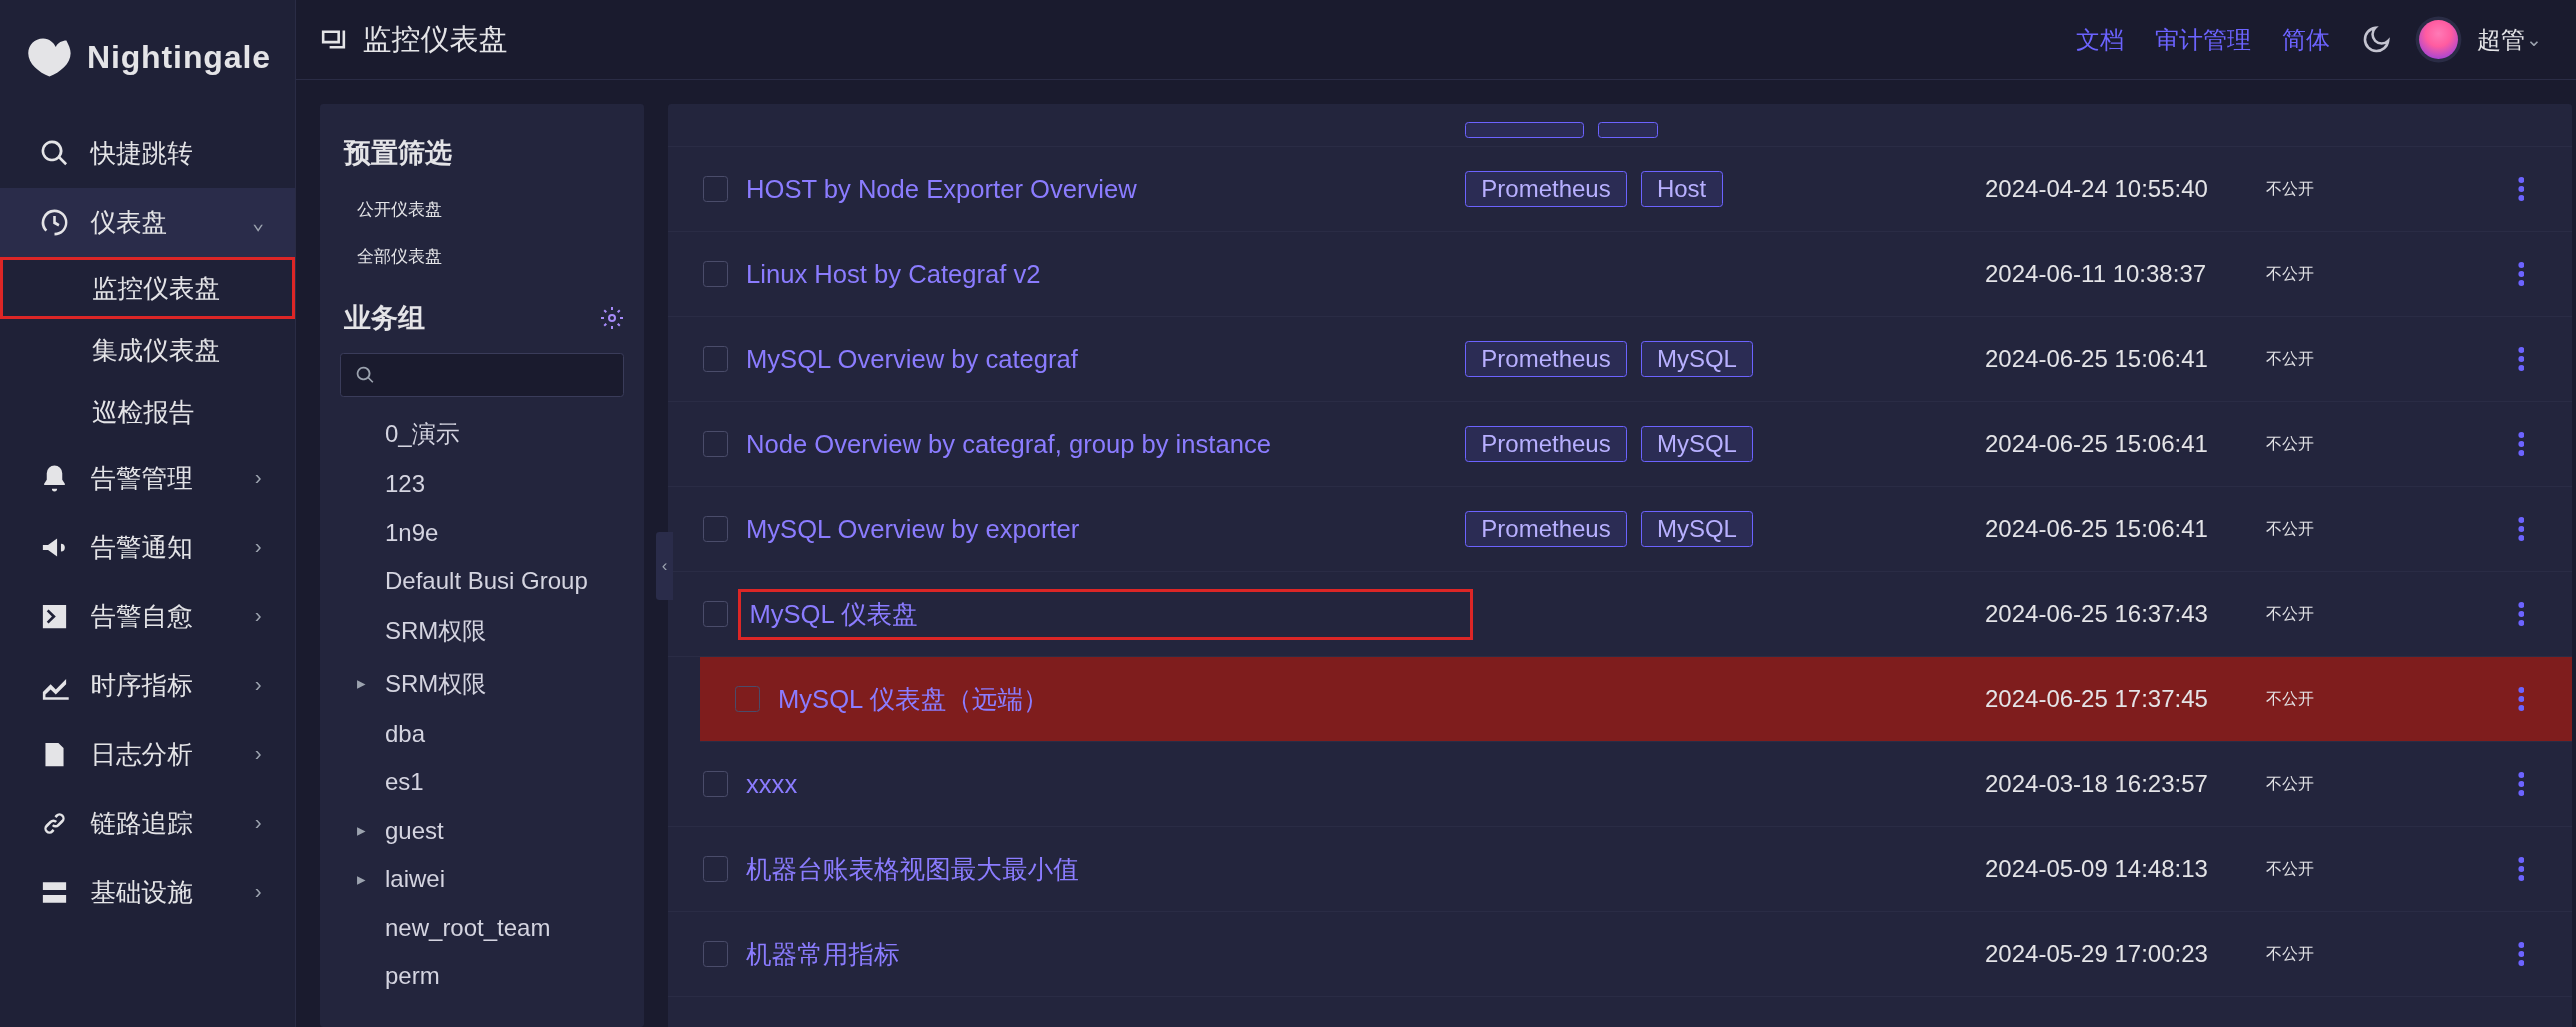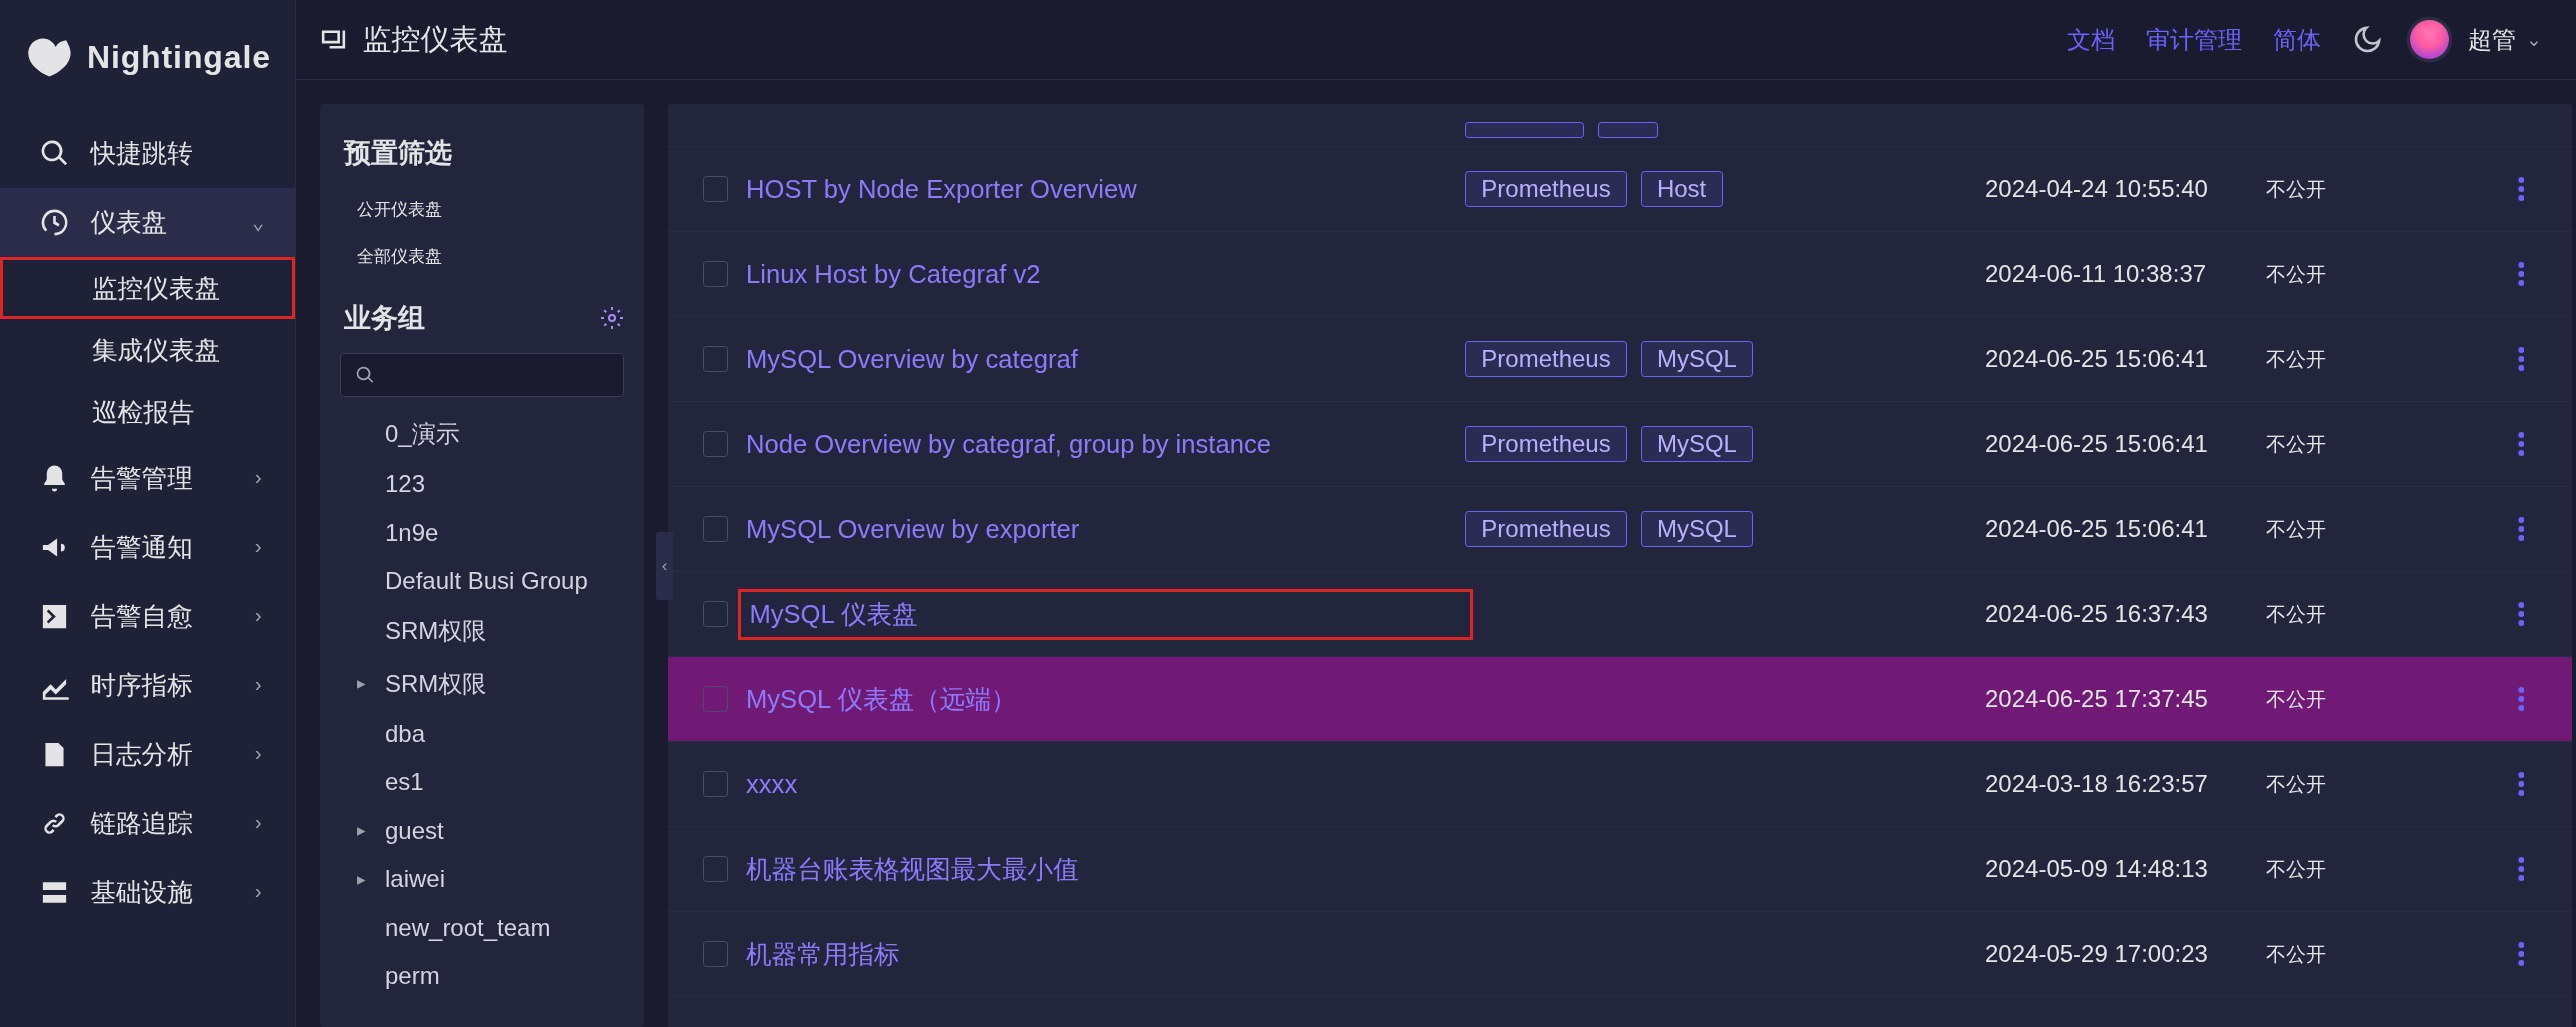--- a/index.html
+++ b/index.html
@@ -72,21 +72,21 @@
 .topbar-spacer { flex: 1; }
 .topbar-link { color: #6c63ff; font-size: 24px; margin-left: 31px; cursor: pointer; }
 .topbar-icon { margin-left: 31px; cursor: pointer; display: inline-flex; }
 .topbar-icon svg { width: 31px; height: 31px; stroke: #c4c4d0; fill: none; stroke-width: 2; }
 .avatar {
   width: 39px; height: 39px; border-radius: 50%;
   background: radial-gradient(circle at 50% 35%, #ff7ab6 0%, #ff5ca0 40%, #7c3aed 100%);
   margin-left: 27px;
   box-shadow: 0 0 0 3.4px #2a2c45;
 }
-.user-label { margin-left: 19px; display: flex; align-items: center; gap: 10px; cursor: pointer; }
+.user-label { margin-left: 19px; display: flex; align-items: center; gap: 1px; cursor: pointer; }
 .user-label .chev { color: #9ca3af; font-size: 19px; }
 
 
 .content { flex: 1; display: flex; gap: 24px; padding: 24px 4px 0 24px; min-height: 0; }
 
 
 .filter-panel {
   width: 324px;
   background: #23253d;
   border-radius: 3.4px;
@@ -159,40 +159,40 @@
   background: #23253d;
   border-radius: 3.4px;
 }
 .row {
   display: flex;
   align-items: center;
   padding: 0 17px;
   min-height: 85px;
   border-bottom: 0.9px solid #2a2c45;
 }
-.row.hover-active { background: #701a75; }
+.row.hover-active { background: #7f1d1d; margin-left: 32px; }
 .cell-check { width: 61px; display: flex; align-items: center; justify-content: center; }
 .checkbox { width: 25.6px; height: 25.6px; border: 1.7px solid #4a4c6a; border-radius: 3.4px; cursor: pointer; }
 .cell-name { flex: 1; min-width: 0; color: #8b7cff; font-size: 25.6px; cursor: pointer; }
 .cell-name.highlighted {
   outline: 3.4px solid #dc2626;
   outline-offset: 5.1px;
   padding: 0 3.4px;
 }
 .cell-tags { width: 520px; display: flex; gap: 13.6px; flex-wrap: wrap; }
 .tag {
   border: 0.9px solid #6c63ff;
   color: #b8b0ff;
   background: rgba(108,99,255,0.12);
   border-radius: 3.4px;
   padding: 3.4px 15.3px;
   font-size: 24px;
 }
 .cell-time { width: 281px; color: #e4e4e7; font-size: 24px; }
-.cell-public { width: 221px; color: #e4e4e7; font-size: 20px; }
+.cell-public { width: 221px; color: #e4e4e7; font-size: 16px; }
 .cell-actions { width: 68px; display: flex; justify-content: center; }
 .more-icon { color: #6c63ff; cursor: pointer; font-size: 25.6px; line-height: 0; }
 .more-icon svg { width: 6.8px; height: 24px; fill: currentColor; }
 .top-gap {
   height: 43px;
   border-bottom: 0.9px solid #2a2c45;
   display: flex;
   align-items: flex-end;
   padding: 0 17px 8.5px;
 }

